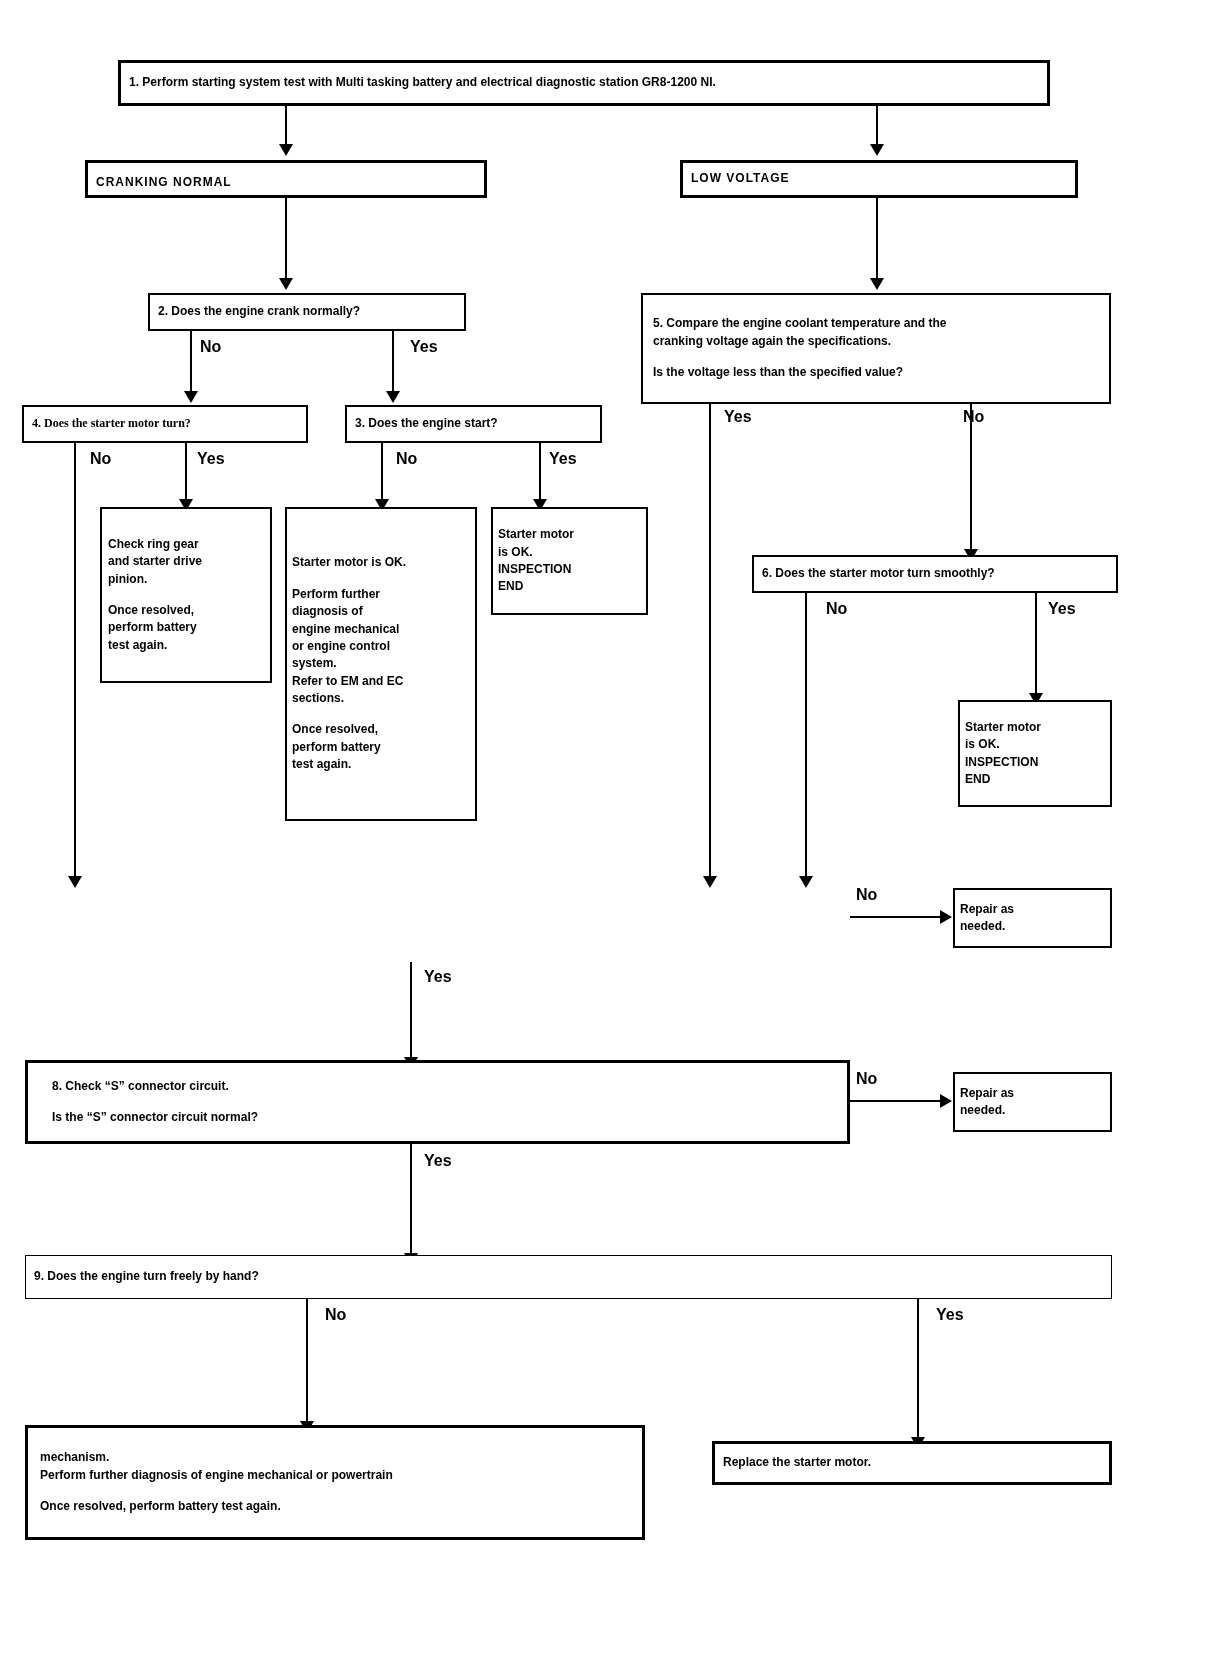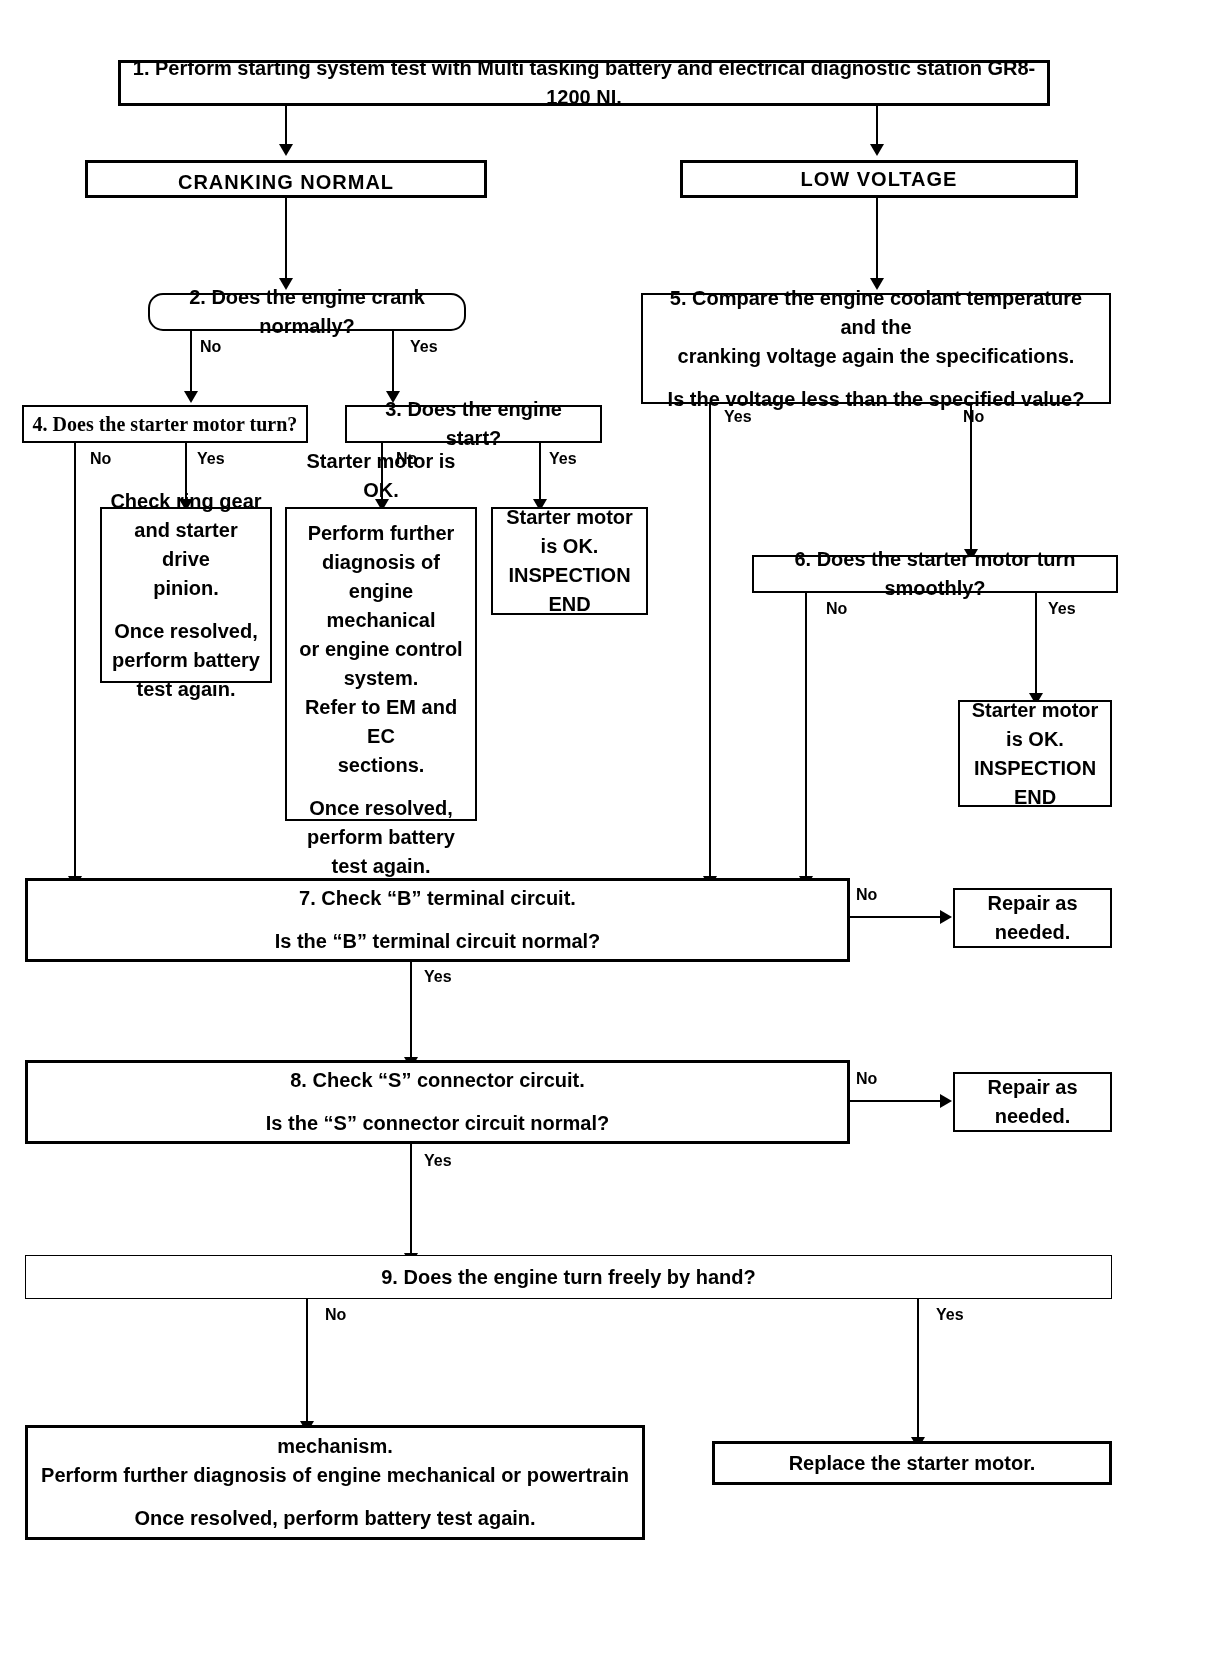--- a/index.html
+++ b/index.html
@@ -17,22 +17,22 @@
     overflow: hidden;
   }
   .box {
     position: absolute;
     box-sizing: border-box;
     border: 2px solid #000;
     background: #fff;
     display: flex;
     align-items: center;
     justify-content: center;
-    text-align: center;
-    font-size: 20px;
+    text-align: left;
+    font-size: 12px;
     line-height: 1.45;
     font-weight: 700;
     padding: 4px 8px;
   }
   .box .inner { width: 100%; }
   .box.thin { border-width: 2px; }
   .box.heavy { border-width: 3px; }
   .box.lite { border-width: 1.5px; font-weight: 600; }
 
   
@@ -92,21 +92,21 @@
   <div class="box heavy" style="left:680px; top:160px; width:398px; height:38px;">
     <div class="inner" style="letter-spacing:1px;">LOW VOLTAGE</div>
   </div>
 
   <div class="vline" style="left:285px; top:198px; height:82px;"></div>
   <div class="arrow-down" style="left:279px; top:278px;"></div>
 
   <div class="vline" style="left:876px; top:198px; height:82px;"></div>
   <div class="arrow-down" style="left:870px; top:278px;"></div>
 
-  <div class="box thin" style="left:148px; top:293px; width:318px; height:38px;border-radius:15px;">
+  <div class="box thin" style="left:148px; top:293px; width:318px; height:38px;">
     <div class="inner">2. Does the engine crank normally?</div>
   </div>
 
   <div class="vline" style="left:190px; top:331px; height:62px;"></div>
   <div class="arrow-down" style="left:184px; top:391px;"></div>
   <div class="lbl" style="left:200px; top:338px;">No</div>
 
   <div class="vline" style="left:392px; top:331px; height:62px;"></div>
   <div class="arrow-down" style="left:386px; top:391px;"></div>
   <div class="lbl" style="left:410px; top:338px;">Yes</div>
@@ -205,43 +205,36 @@
 
   <div class="box thin" style="left:958px; top:700px; width:154px; height:107px; padding:8px 5px;">
     <div class="inner">
       <div class="p">Starter motor</div>
       <div class="p">is OK.</div>
       <div class="p">INSPECTION</div>
       <div class="p">END</div>
     </div>
   </div>
 
-  <div class="box heavy" style="left:25px; top:878px; width:825px; height:84px; padding:8px 10px;">
-    <div class="inner">
-      <div class="p">7. Check “B” terminal circuit.</div>
-      <div class="gap"></div>
-      <div class="p">Is the “B” terminal circuit normal?</div>
-    </div>
-  </div>
 
   <div class="hline" style="left:850px; top:916px; width:95px;"></div>
   <div class="arrow-right" style="left:940px; top:910px;"></div>
   <div class="lbl" style="left:856px; top:886px;">No</div>
   <div class="box thin" style="left:953px; top:888px; width:159px; height:60px; padding:6px 5px;">
     <div class="inner">
       <div class="p">Repair as</div>
       <div class="p">needed.</div>
     </div>
   </div>
 
   <div class="vline" style="left:410px; top:962px; height:97px;"></div>
   <div class="arrow-down" style="left:404px; top:1057px;"></div>
   <div class="lbl" style="left:424px; top:968px;">Yes</div>
 
-  <div class="box heavy" style="left:25px; top:1060px; width:825px; height:84px; padding:8px 6px;">
+  <div class="box heavy" style="left:25px; top:1060px; width:825px; height:84px; padding:8px 24px;">
     <div class="inner">
       <div class="p">8. Check “S” connector circuit.</div>
       <div class="gap"></div>
       <div class="p">Is the “S” connector circuit normal?</div>
     </div>
   </div>
 
   <div class="hline" style="left:850px; top:1100px; width:95px;"></div>
   <div class="arrow-right" style="left:940px; top:1094px;"></div>
   <div class="lbl" style="left:856px; top:1070px;">No</div>

